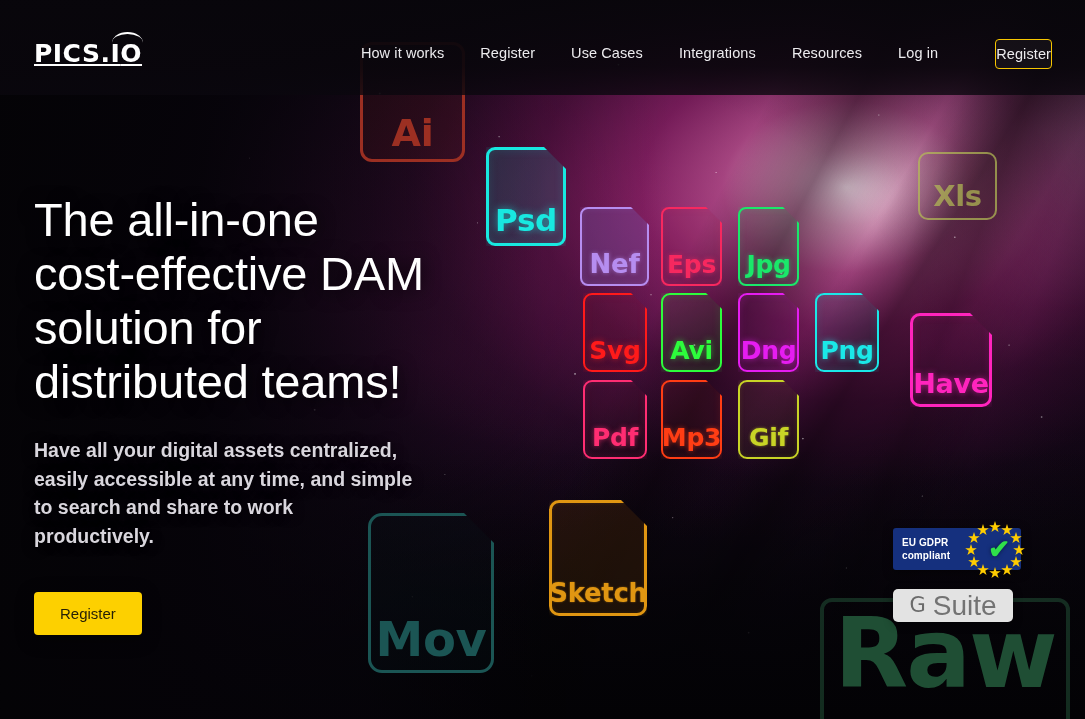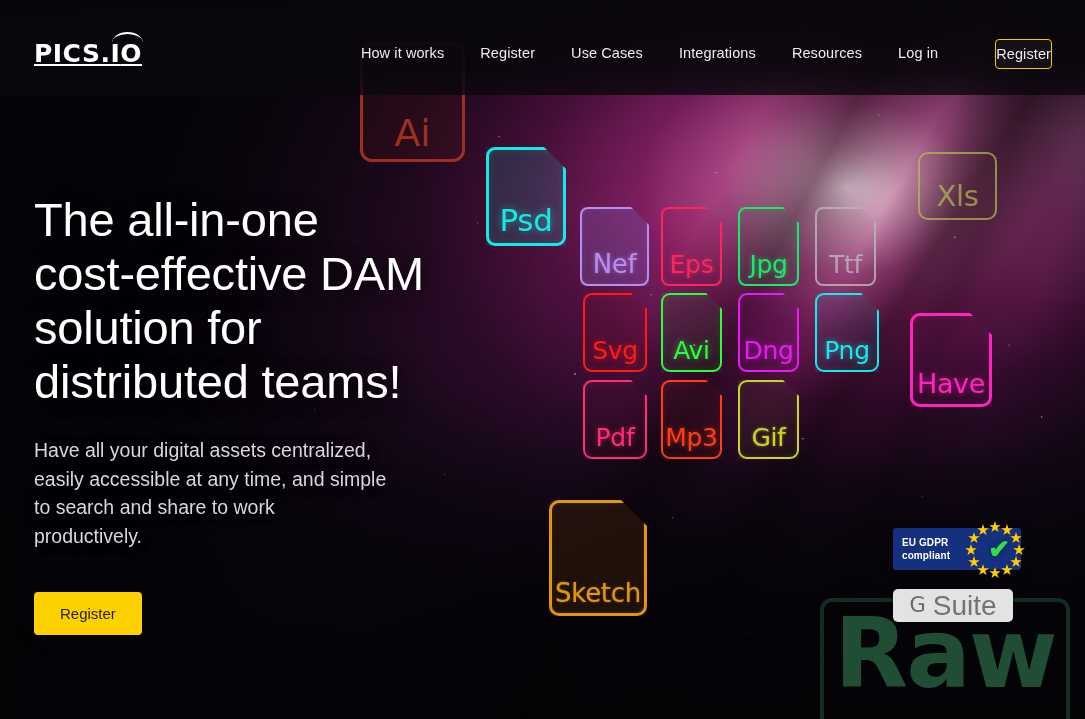--- a/index.html
+++ b/index.html
@@ -166,21 +166,21 @@
     font-weight:400;
     letter-spacing:-0.2px;
     text-shadow:0 2px 18px rgba(0,0,0,.85);
     white-space:pre-line;
   }
   p#hero-sub {
     margin-top:27px;
     color:#d9d6dd;
     font-size:19.5px;
     line-height:28.5px;
-    font-weight:400;
+    font-weight:700;
     text-shadow:0 1px 12px rgba(0,0,0,.8);
     white-space:pre-line;
     max-width:500px;
   }
   a#hero-register {
     display:inline-block;
     margin-top:42px;
     background:#fdd000;
     color:#241f06;
     font-size:15px;
@@ -191,21 +191,21 @@
   }
 
   
   .cards-layer { position:absolute; inset:0; z-index:20; pointer-events:none; }
   .card {
     position:absolute;
     border-style:solid;
     display:flex;
     align-items:flex-end;
     justify-content:center;
-    font-weight:400;
+    font-weight:700;
     font-family:"DejaVu Sans", sans-serif;
     letter-spacing:-0.3px;
     pointer-events:auto;
     user-select:none;
   }
   .card .lbl { padding-bottom:7px; line-height:1; }
 
   
   #badge-gdpr {
     position:absolute; left:893px; top:528px; z-index:35;
@@ -291,24 +291,20 @@
         <span class="lbl">Nef</span>
       </div>
       <div class="card" style="left: 661px; top: 207px; width: 61px; height: 79px; color: rgb(247, 40, 95); font-size: 25px; opacity: 1; background: rgba(150, 20, 60, 0.1); border-width: 2.4px; border-color: rgb(247, 40, 95); box-shadow: rgba(247, 40, 95, 0.333) 0px 0px 7px, rgba(247, 40, 95, 0.133) 0px 0px 7px inset; text-shadow: rgba(247, 40, 95, 0.6) 0px 0px 5px; border-radius: 8px 0px 8px 8px; clip-path: polygon(0px 0px, 45px 0px, 61px 16px, 61px 100%, 0px 100%);">
         <div style="position: absolute; top: -2.4px; right: -2.4px; width: 27.4274px; height: 2.4px; background: rgb(247, 40, 95); transform-origin: 100% 50%; transform: translateX(0px) rotate(135deg);"></div>
         <span class="lbl">Eps</span>
       </div>
       <div class="card" style="left: 738px; top: 207px; width: 61px; height: 79px; color: rgb(26, 232, 106); font-size: 25px; opacity: 1; background: rgba(20, 150, 70, 0.1); border-width: 2.4px; border-color: rgb(26, 232, 106); box-shadow: rgba(26, 232, 106, 0.333) 0px 0px 7px, rgba(26, 232, 106, 0.133) 0px 0px 7px inset; text-shadow: rgba(26, 232, 106, 0.6) 0px 0px 5px; border-radius: 8px 0px 8px 8px; clip-path: polygon(0px 0px, 45px 0px, 61px 16px, 61px 100%, 0px 100%);">
         <div style="position: absolute; top: -2.4px; right: -2.4px; width: 27.4274px; height: 2.4px; background: rgb(26, 232, 106); transform-origin: 100% 50%; transform: translateX(0px) rotate(135deg);"></div>
         <span class="lbl">Jpg</span>
       </div>
-      <div class="card" style="left: 815px; top: 207px; width: 61px; height: 79px; color: rgb(185, 180, 180); font-size: 25px; opacity: 0.85; background: rgba(120, 115, 120, 0.08); border-width: 2.2px; border-color: rgb(185, 180, 180); border-radius: 8px 0px 8px 8px; clip-path: polygon(0px 0px, 45px 0px, 61px 16px, 61px 100%, 0px 100%);">
-        <div style="position: absolute; top: -2.2px; right: -2.2px; width: 27.0274px; height: 2.2px; background: rgb(185, 180, 180); transform-origin: 100% 50%; transform: translateX(0px) rotate(135deg);"></div>
-        <span class="lbl">Ttf</span>
-      </div>
       <div class="card" style="left: 583px; top: 293px; width: 64px; height: 79px; color: rgb(255, 26, 26); font-size: 25px; opacity: 1; background: rgba(140, 16, 16, 0.1); border-width: 2.4px; border-color: rgb(255, 26, 26); box-shadow: rgba(255, 26, 26, 0.333) 0px 0px 8px, rgba(255, 26, 26, 0.133) 0px 0px 8px inset; text-shadow: rgba(255, 26, 26, 0.6) 0px 0px 6px; border-radius: 9px 0px 9px 9px; clip-path: polygon(0px 0px, 48px 0px, 64px 16px, 64px 100%, 0px 100%);">
         <div style="position: absolute; top: -2.4px; right: -2.4px; width: 27.4274px; height: 2.4px; background: rgb(255, 26, 26); transform-origin: 100% 50%; transform: translateX(0px) rotate(135deg);"></div>
         <span class="lbl">Svg</span>
       </div>
       <div class="card" style="left: 661px; top: 293px; width: 61px; height: 79px; color: rgb(45, 252, 60); font-size: 25px; opacity: 1; background: rgba(24, 150, 40, 0.1); border-width: 2.4px; border-color: rgb(45, 252, 60); box-shadow: rgba(45, 252, 60, 0.333) 0px 0px 8px, rgba(45, 252, 60, 0.133) 0px 0px 8px inset; text-shadow: rgba(45, 252, 60, 0.6) 0px 0px 6px; border-radius: 9px 0px 9px 9px; clip-path: polygon(0px 0px, 45px 0px, 61px 16px, 61px 100%, 0px 100%);">
         <div style="position: absolute; top: -2.4px; right: -2.4px; width: 27.4274px; height: 2.4px; background: rgb(45, 252, 60); transform-origin: 100% 50%; transform: translateX(0px) rotate(135deg);"></div>
         <span class="lbl">Avi</span>
       </div>
       <div class="card" style="left: 738px; top: 293px; width: 61px; height: 79px; color: rgb(229, 29, 240); font-size: 25px; opacity: 1; background: rgba(140, 18, 150, 0.1); border-width: 2.4px; border-color: rgb(229, 29, 240); box-shadow: rgba(229, 29, 240, 0.333) 0px 0px 8px, rgba(229, 29, 240, 0.133) 0px 0px 8px inset; text-shadow: rgba(229, 29, 240, 0.6) 0px 0px 6px; border-radius: 9px 0px 9px 9px; clip-path: polygon(0px 0px, 45px 0px, 61px 16px, 61px 100%, 0px 100%);">
         <div style="position: absolute; top: -2.4px; right: -2.4px; width: 27.4274px; height: 2.4px; background: rgb(229, 29, 240); transform-origin: 100% 50%; transform: translateX(0px) rotate(135deg);"></div>
@@ -329,20 +325,24 @@
       <div class="card" style="left: 738px; top: 380px; width: 61px; height: 79px; color: rgb(200, 212, 38); font-size: 25px; opacity: 1; background: rgba(120, 130, 30, 0.08); border-width: 2.4px; border-color: rgb(200, 212, 38); box-shadow: rgba(200, 212, 38, 0.333) 0px 0px 5px, rgba(200, 212, 38, 0.133) 0px 0px 5px inset; text-shadow: rgba(200, 212, 38, 0.6) 0px 0px 3px; border-radius: 9px 0px 9px 9px; clip-path: polygon(0px 0px, 45px 0px, 61px 16px, 61px 100%, 0px 100%);">
         <div style="position: absolute; top: -2.4px; right: -2.4px; width: 27.4274px; height: 2.4px; background: rgb(200, 212, 38); transform-origin: 100% 50%; transform: translateX(0px) rotate(135deg);"></div>
         <span class="lbl">Gif</span>
       </div>
       <div class="card" style="left: 918px; top: 152px; width: 79px; height: 68px; color: rgb(181, 191, 85); font-size: 29px; opacity: 0.7; background: rgba(120, 130, 60, 0.05); border-width: 2.4px; border-color: rgb(181, 191, 85); border-radius: 10px;">
         <span class="lbl">Xls</span>
       </div>
       <div class="card" style="left: 910px; top: 313px; width: 82px; height: 94px; color: rgb(255, 36, 189); font-size: 27px; opacity: 1; background: rgba(150, 20, 110, 0.08); border-width: 3px; border-color: rgb(255, 36, 189); box-shadow: rgba(255, 36, 189, 0.333) 0px 0px 8px, rgba(255, 36, 189, 0.133) 0px 0px 8px inset; text-shadow: rgba(255, 36, 189, 0.6) 0px 0px 6px; border-radius: 10px 0px 10px 10px; clip-path: polygon(0px 0px, 60px 0px, 82px 22px, 82px 100%, 0px 100%);">
         <div style="position: absolute; top: -3px; right: -3px; width: 37.1127px; height: 3px; background: rgb(255, 36, 189); transform-origin: 100% 50%; transform: translateX(0px) rotate(135deg);"></div>
         <span class="lbl">Have</span>
+      </div>
+      <div class="card" style="left: 368px; top: 513px; width: 126px; height: 160px; color: rgb(29, 90, 89); font-size: 48px; opacity: 0.95; background: rgba(16, 60, 60, 0.1); border-width: 3px; border-color: rgb(29, 90, 89); border-radius: 14px 0px 14px 14px; clip-path: polygon(0px 0px, 96px 0px, 126px 30px, 126px 100%, 0px 100%);">
+        <div style="position: absolute; top: -3px; right: -3px; width: 48.4264px; height: 3px; background: rgb(29, 90, 89); transform-origin: 100% 50%; transform: translateX(0px) rotate(135deg);"></div>
+        <span class="lbl">Mov</span>
       </div>
       <div class="card" style="left: 549px; top: 500px; width: 98px; height: 116px; color: rgb(224, 150, 18); font-size: 26px; opacity: 1; background: rgba(120, 62, 10, 0.22); border-width: 3px; border-color: rgb(224, 150, 18); box-shadow: rgba(224, 150, 18, 0.333) 0px 0px 4px, rgba(224, 150, 18, 0.133) 0px 0px 4px inset; text-shadow: rgba(224, 150, 18, 0.6) 0px 0px 2px; border-radius: 10px 0px 10px 10px; clip-path: polygon(0px 0px, 72px 0px, 98px 26px, 98px 100%, 0px 100%);">
         <div style="position: absolute; top: -3px; right: -3px; width: 42.7696px; height: 3px; background: rgb(224, 150, 18); transform-origin: 100% 50%; transform: translateX(0px) rotate(135deg);"></div>
         <span class="lbl">Sketch</span>
       </div>
     </div>
 
   <div id="raw-card">
     <span class="lbl">Raw</span>
   </div>

